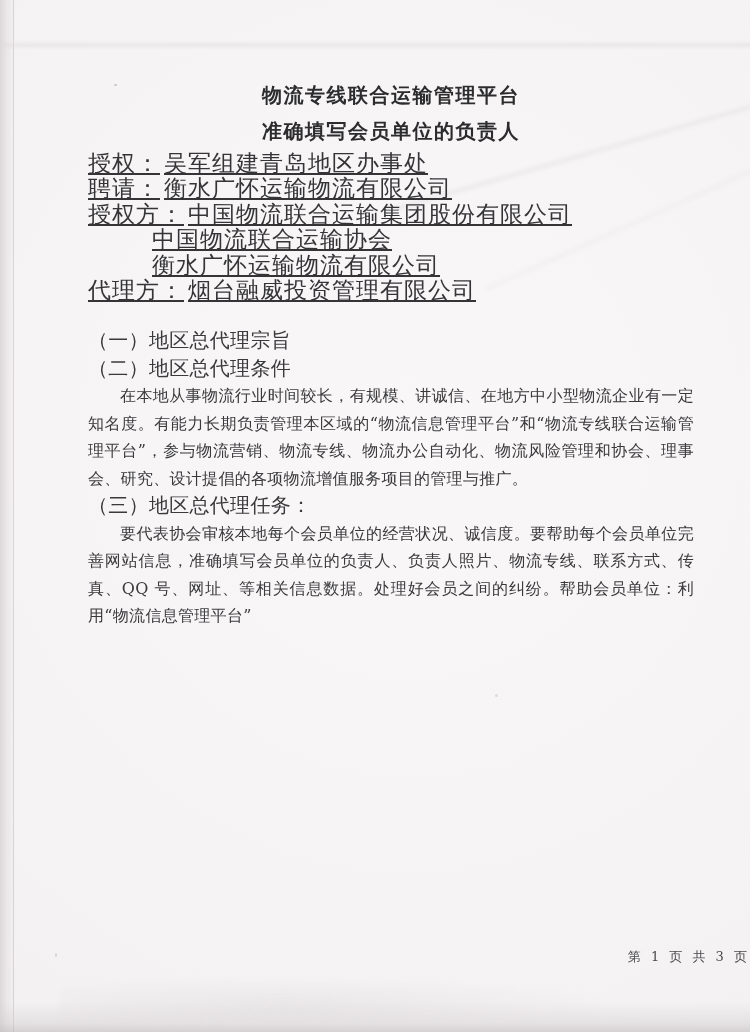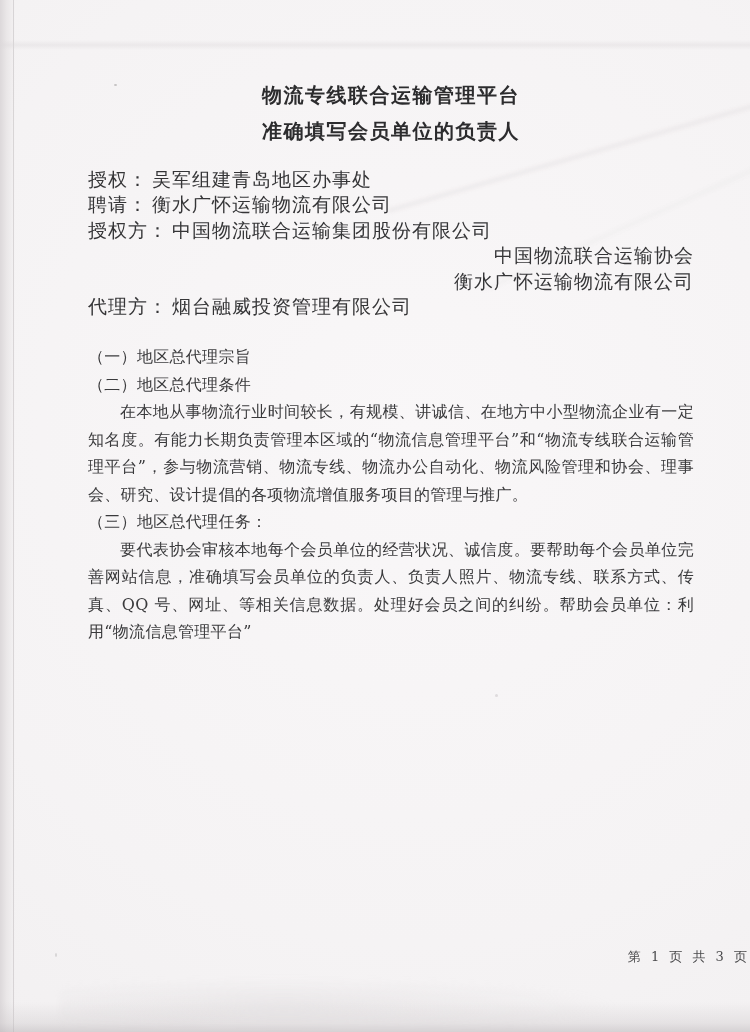--- a/index.html
+++ b/index.html
@@ -78,39 +78,40 @@
   .title {
     text-align: center;
     font-size: 20px;
     font-weight: bold;
     line-height: 36px;
     letter-spacing: 1.5px;
     color: #2c2c2e;
   }
   .title-line { display: block; }
   .header-block {
-    margin-top: 18px;
-    font-size: 19px;
+    margin-top: 2px;
+    font-size: 23px;
     line-height: 25.4px;
     letter-spacing: 1px;
     color: #353537;
+    text-decoration: underline;
   }
   .h-line { white-space: nowrap; }
   .h-line .label { margin-right: 4px; }
-  .h-line.indent { padding-left: 64px; text-align: right; }
+  .h-line.indent { padding-left: 64px; }
   .sections {
     margin-top: 24px;
     font-size: 16px;
     line-height: 27.5px;
     letter-spacing: 0.3px;
     color: #3a3a3c;
   }
   .section-heading {
     font-weight: normal;
-    font-size: 16px;
+    font-size: 20px;
   }
   .para {
     text-indent: 2em;
     text-align: justify;
     text-justify: inter-ideograph;
   }
   .footer {
     position: absolute;
     left: 0; top: 948px;
     width: 100%;

